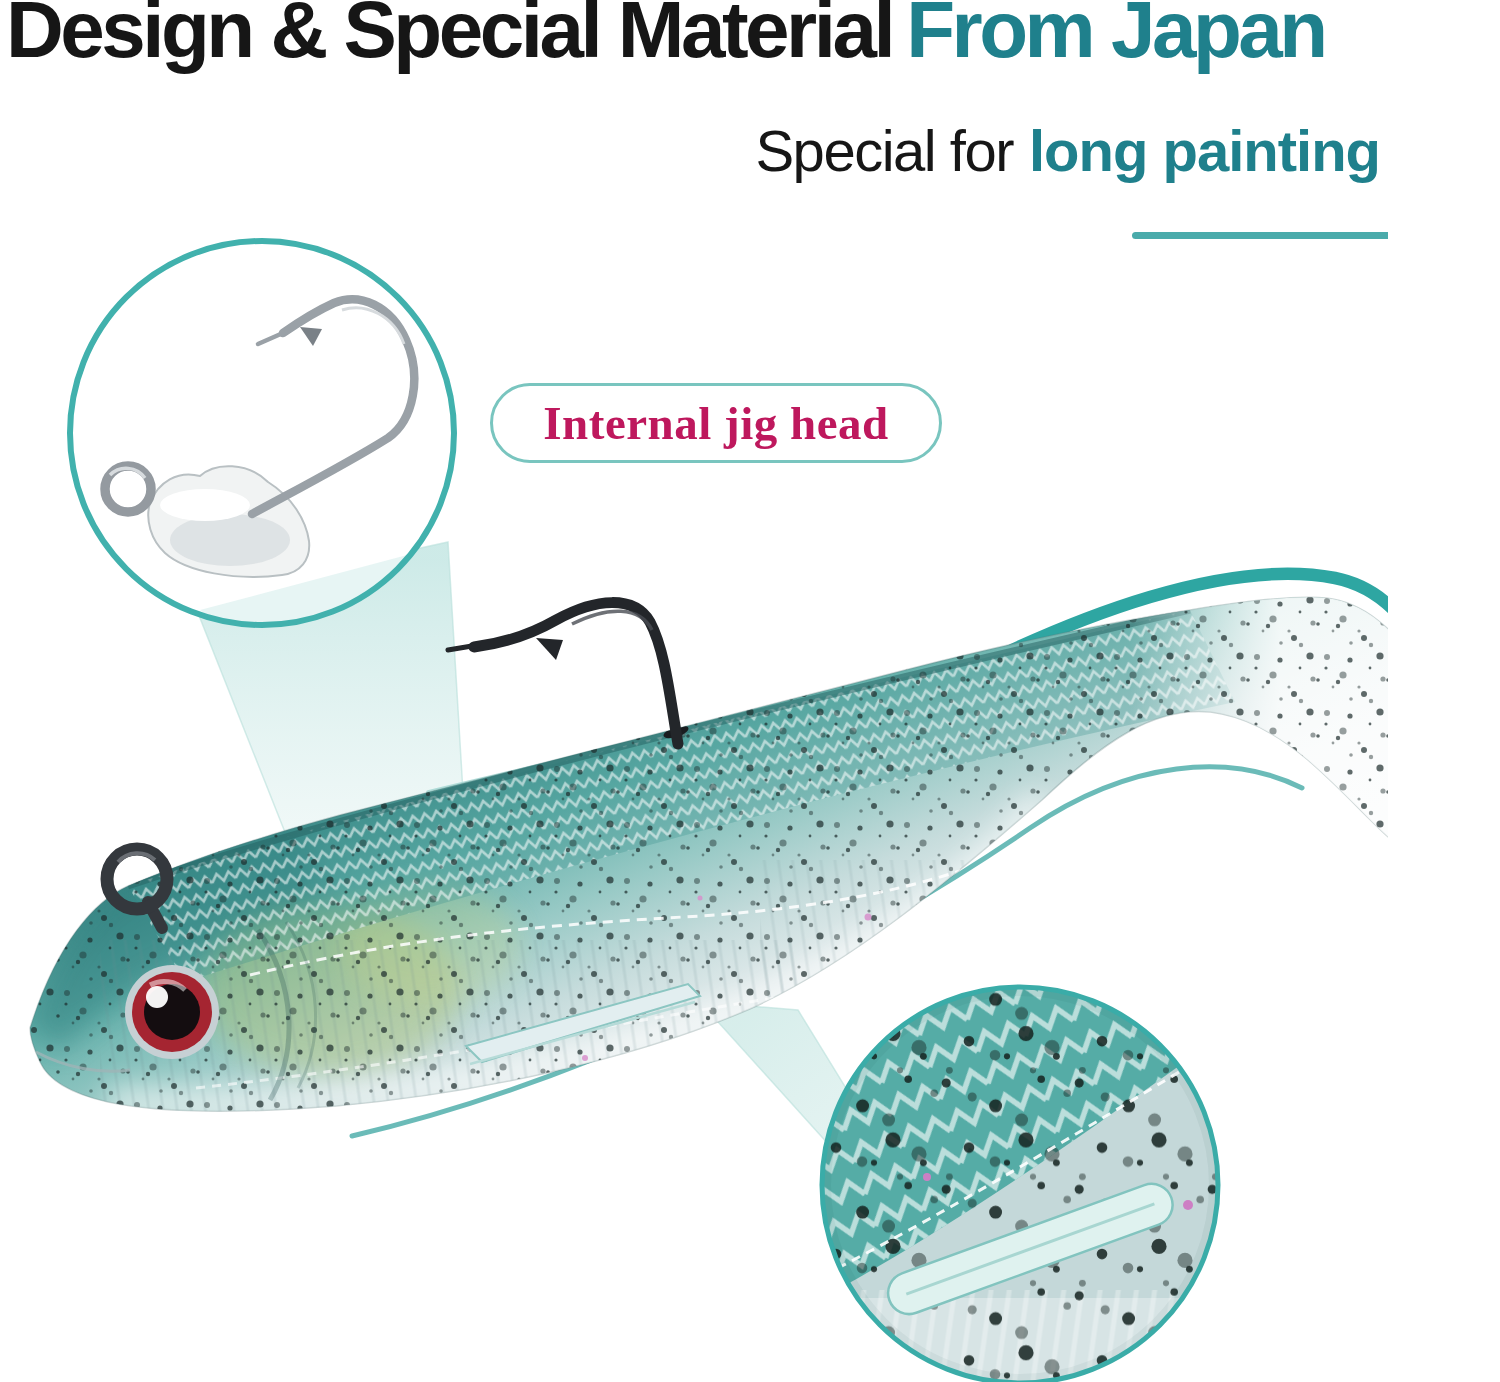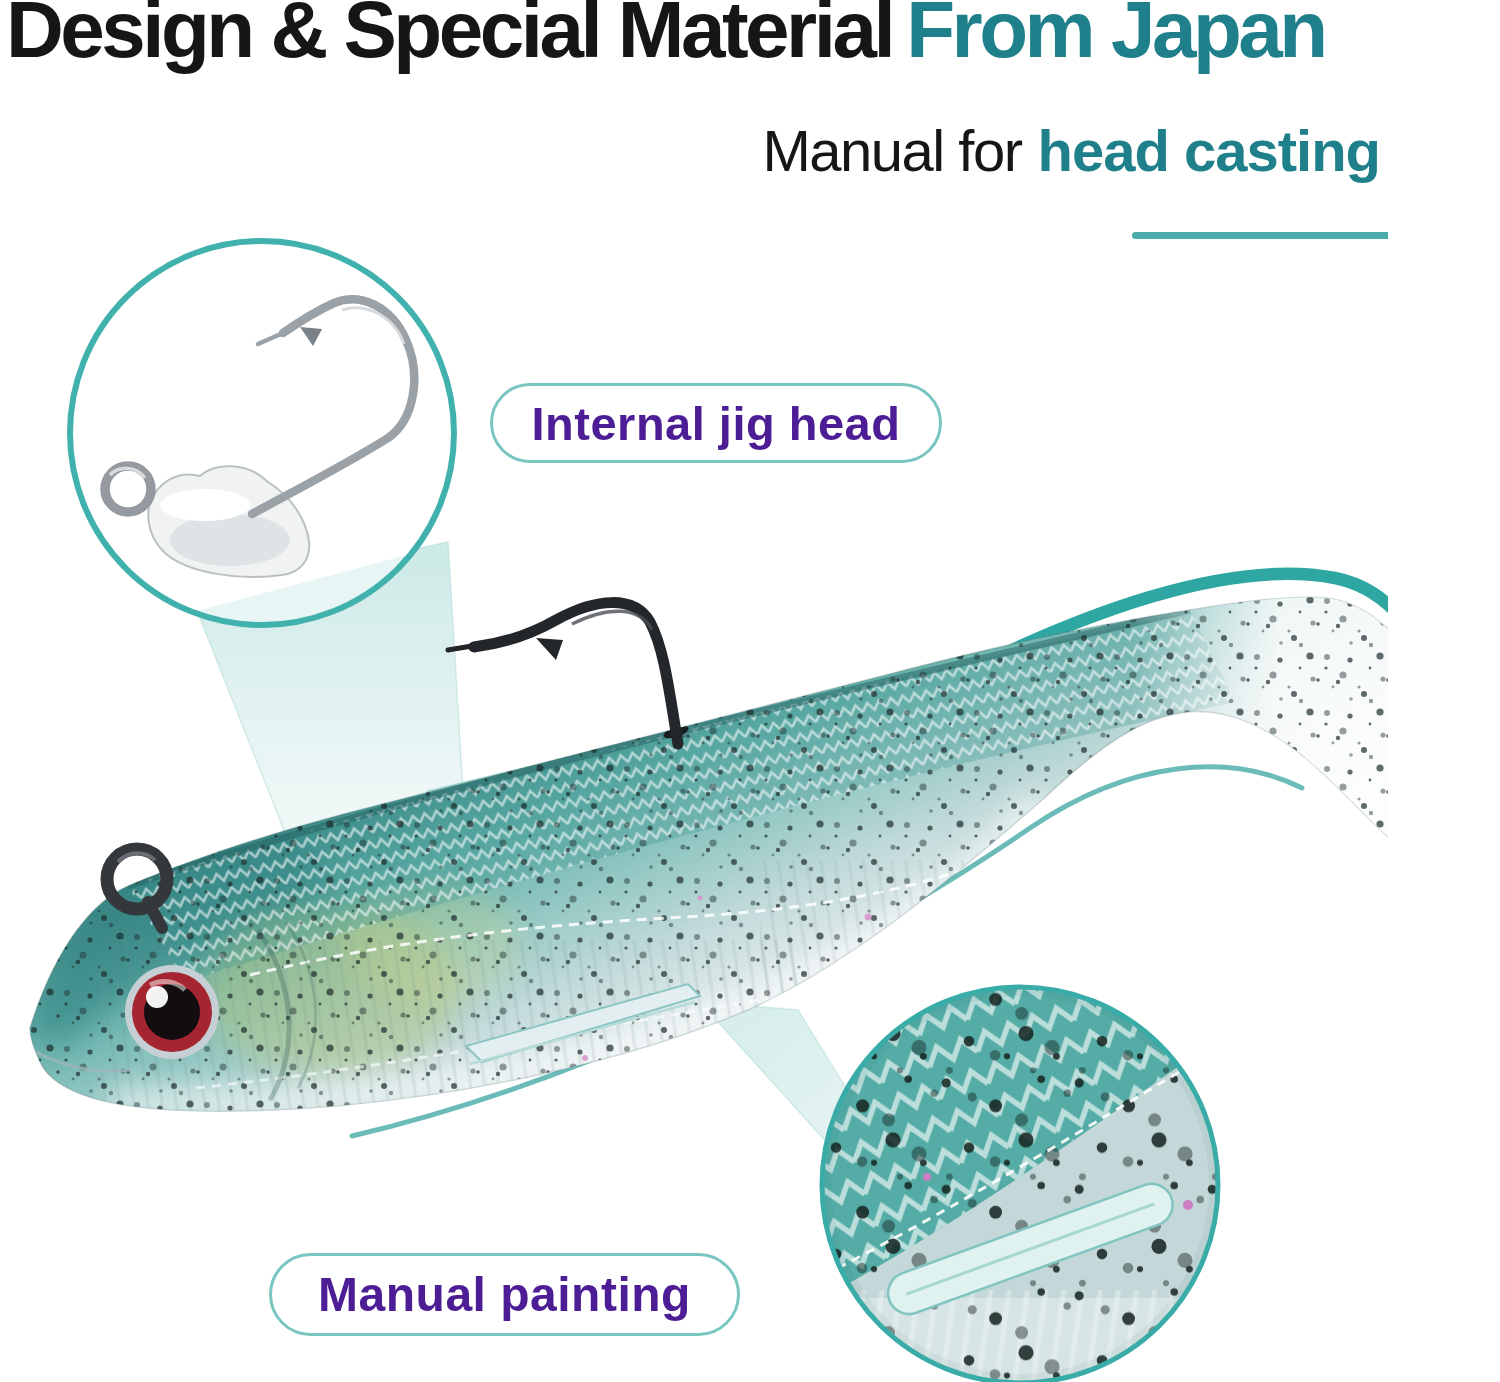--- a/index.html
+++ b/index.html
@@ -9,21 +9,21 @@
   .title{position:absolute;left:6px;top:-10px;font-size:80px;line-height:80px;font-weight:bold;
          letter-spacing:-3.5px;white-space:nowrap;color:var(--ink);}
   .t-teal{color:var(--teal_text);margin-left:14px;}
   .subtitle{position:absolute;right:8px;top:121px;font-size:58px;line-height:60px;
             letter-spacing:-1.5px;white-space:nowrap;color:var(--ink);font-weight:500;}
   .s-teal{color:var(--teal_text);font-weight:bold;margin-left:16px;letter-spacing:-1px;}
   .underline{position:absolute;left:1132px;top:232px;width:360px;height:7px;
              background:var(--underline);border-radius:3.5px;}
   .pill{position:absolute;box-sizing:border-box;background:#ffffff;border:3px solid var(--pill_border);
         border-radius:42px;display:flex;align-items:center;justify-content:center;
-        font-weight:bold;color:#4c1d95;}
+        font-weight:bold;color:#be185d;font-family:Liberation Serif, serif;}
   .pill1{left:490px;top:383px;width:452px;height:80px;font-size:47px;letter-spacing:0.5px;}
   .pill2{left:269px;top:1253px;width:471px;height:83px;font-size:48px;letter-spacing:0.5px;}
 </style>
 </head>
 <body>
 
 <div class="stage">
 
 <svg width="1500" height="1382" viewBox="0 0 1500 1382">
   <defs>
@@ -217,26 +217,23 @@
     </g>
     <circle cx="1020" cy="1185" r="198" fill="none" stroke="#3aaca8" stroke-width="5"></circle>
   </g>
 </svg>
 
 <div class="title">
   <span>Design &amp; Special Material</span><span class="t-teal">From Japan</span>
 </div>
 
 <div class="subtitle">
-  <span>Manual for</span><span class="s-teal">head casting</span>
+  <span>Special for</span><span class="s-teal">long painting</span>
 </div>
 
 <div class="underline"></div>
 
 <div class="pill pill1">
   <span>Internal jig head</span>
 </div>
 
-<div class="pill pill2">
-  <span>Manual painting</span>
-</div>
 
 </div>
 
 </body></html>

